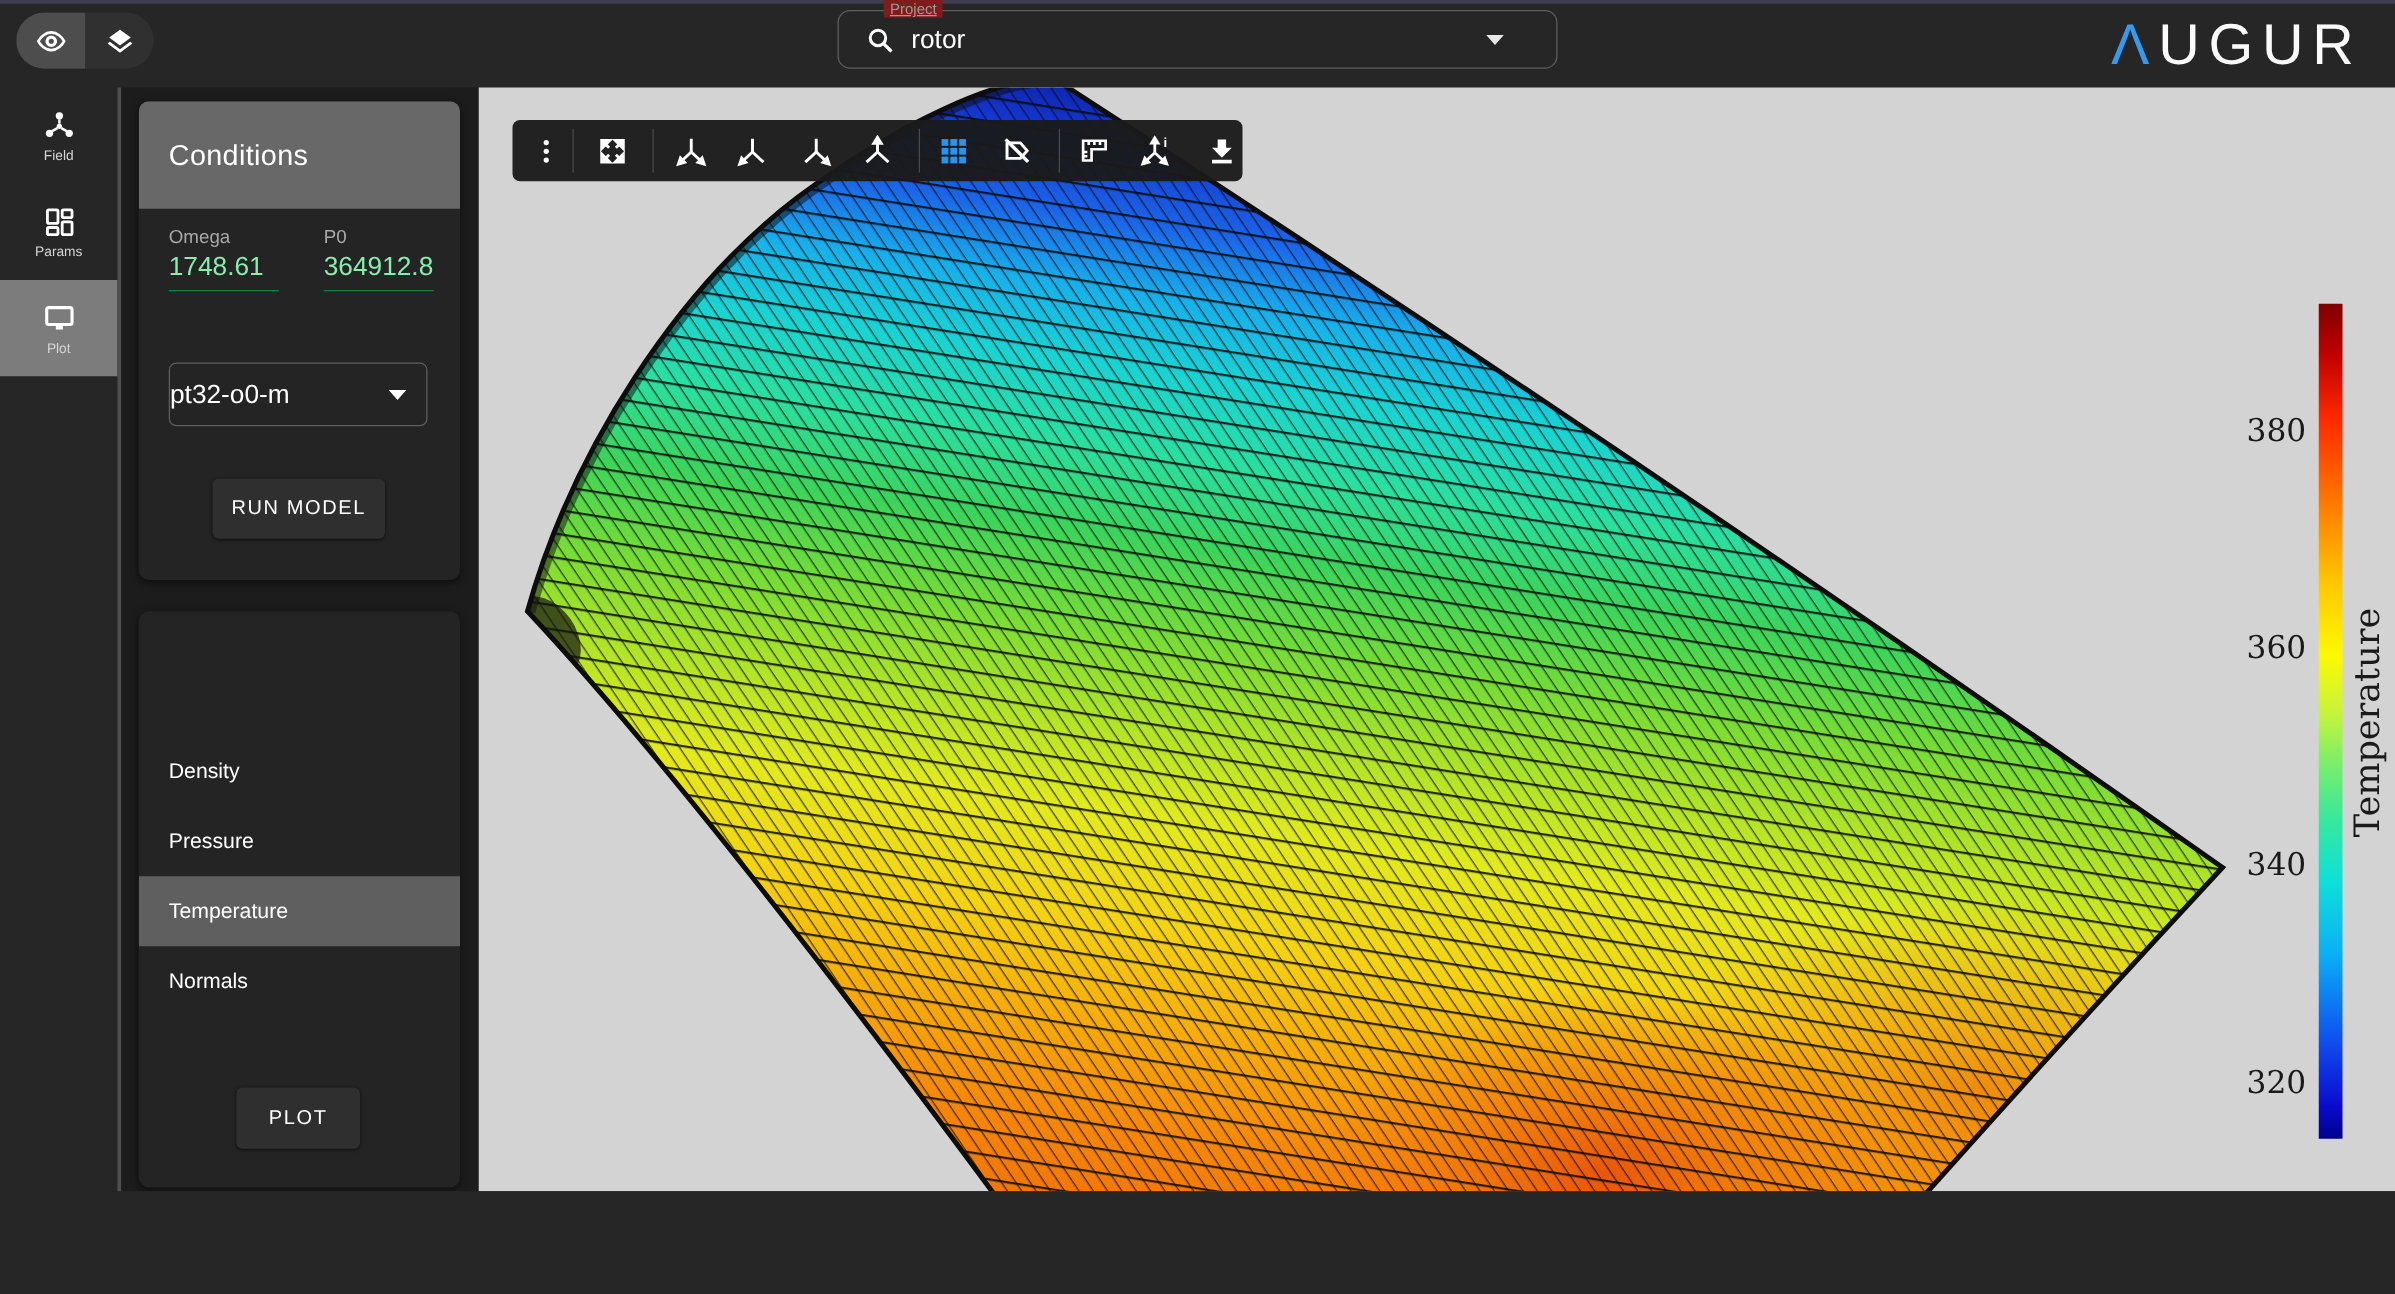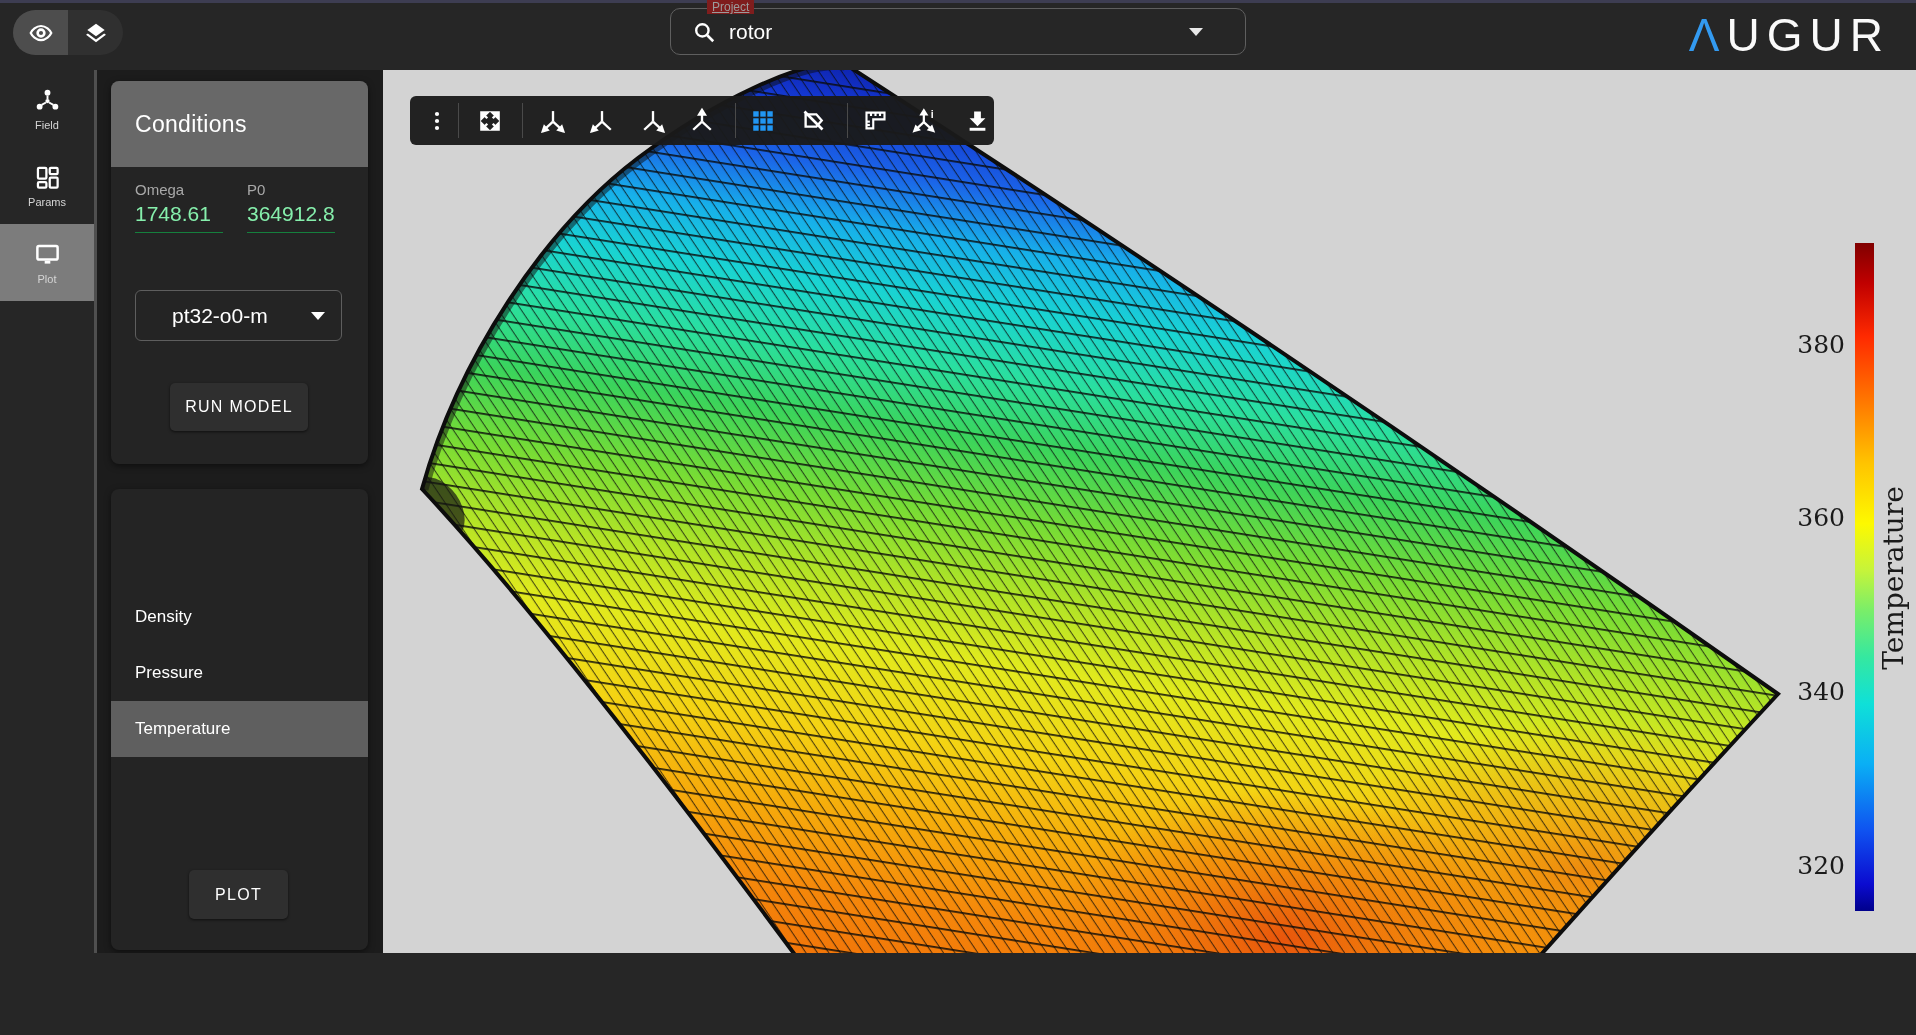--- a/index.html
+++ b/index.html
@@ -34,28 +34,28 @@
   #rail-scroll { position:absolute; left:94px; top:70px; width:3px; height:883px; background:#4f4f4f; }
 
   
   #panelcol { position:absolute; left:97px; top:70px; width:286px; height:883px; background:#1c1c1c; }
   .card { position:absolute; left:14px; width:257px; background:#242424; border-radius:8px;
     overflow:hidden; box-shadow:0 2px 6px rgba(0,0,0,.5); }
   .card-header { background:#686868; height:86px; display:flex; align-items:center; padding-left:24px; }
   .card-header h2 { color:#fff; font-size:23px; font-weight:500; letter-spacing:.3px; }
   #card-conditions { top:11px; height:383px; }
   #card-fields { top:419px; height:461px; }
-  .fieldrow { position:absolute; top:100px; left:24px; display:flex; gap:24px; }
+  .fieldrow { position:absolute; top:100px; left:24px; display:flex; gap:36px; }
   .tfield { width:88px; }
   .tfield label { display:block; color:#a8a8a8; font-size:15px; margin-bottom:4px; }
   .tfield input { width:88px; background:transparent; border:none; border-bottom:1px solid #15803d;
     color:#86efac; font-size:21px; padding-bottom:6px; outline:none; font-family:"Liberation Sans",sans-serif; }
   #model-select { position:absolute; top:209px; left:24px; width:207px; height:51px;
     border:1px solid #5e5e5e; border-radius:6px; display:flex; align-items:center;
-    padding:0 36px; cursor:pointer; }
+    padding:0 0; cursor:pointer; }
   #model-select .sel-text { color:#fff; font-size:21px; white-space:nowrap; overflow:hidden; width:140px; }
   #model-select .sel-caret { position:absolute; right:16px; width:0; height:0;
     border-left:7px solid transparent; border-right:7px solid transparent; border-top:8px solid #fff; }
   .panel-btn { position:absolute; background:#2f2f2f; border:none; border-radius:5px; color:#fff;
     font-size:16px; font-weight:500; letter-spacing:1.3px; cursor:pointer;
     font-family:"Liberation Sans",sans-serif; box-shadow:0 1px 3px rgba(0,0,0,.6); }
   #run-btn { left:59px; top:302px; width:138px; height:48px; }
   #plot-btn { left:78px; top:381px; width:99px; height:49px; }
   #field-list { position:absolute; top:100px; left:0; width:257px; }
   .f-item { height:56px; display:flex; align-items:center; padding-left:24px; color:#fff;
@@ -175,20 +175,21 @@
       <span class="sel-caret"></span>
     </div>
     <button class="panel-btn" id="run-btn">RUN MODEL</button>
   </section>
 
   <section class="card" id="card-fields">
     <div id="field-list">
       <div class="f-item">Density</div>
       <div class="f-item">Pressure</div>
       <div class="f-item selected">Temperature</div>
+      <div class="f-item">Normals</div>
     </div>
     <button class="panel-btn" id="plot-btn">PLOT</button>
   </section>
 </aside>
 
 <main id="plot">
 
   <svg id="blade-svg" width="1533" height="883" viewBox="0 0 1533 883">
     <defs>
       <linearGradient id="tempGrad" gradientUnits="userSpaceOnUse" x1="517" y1="-30" x2="377" y2="920">

